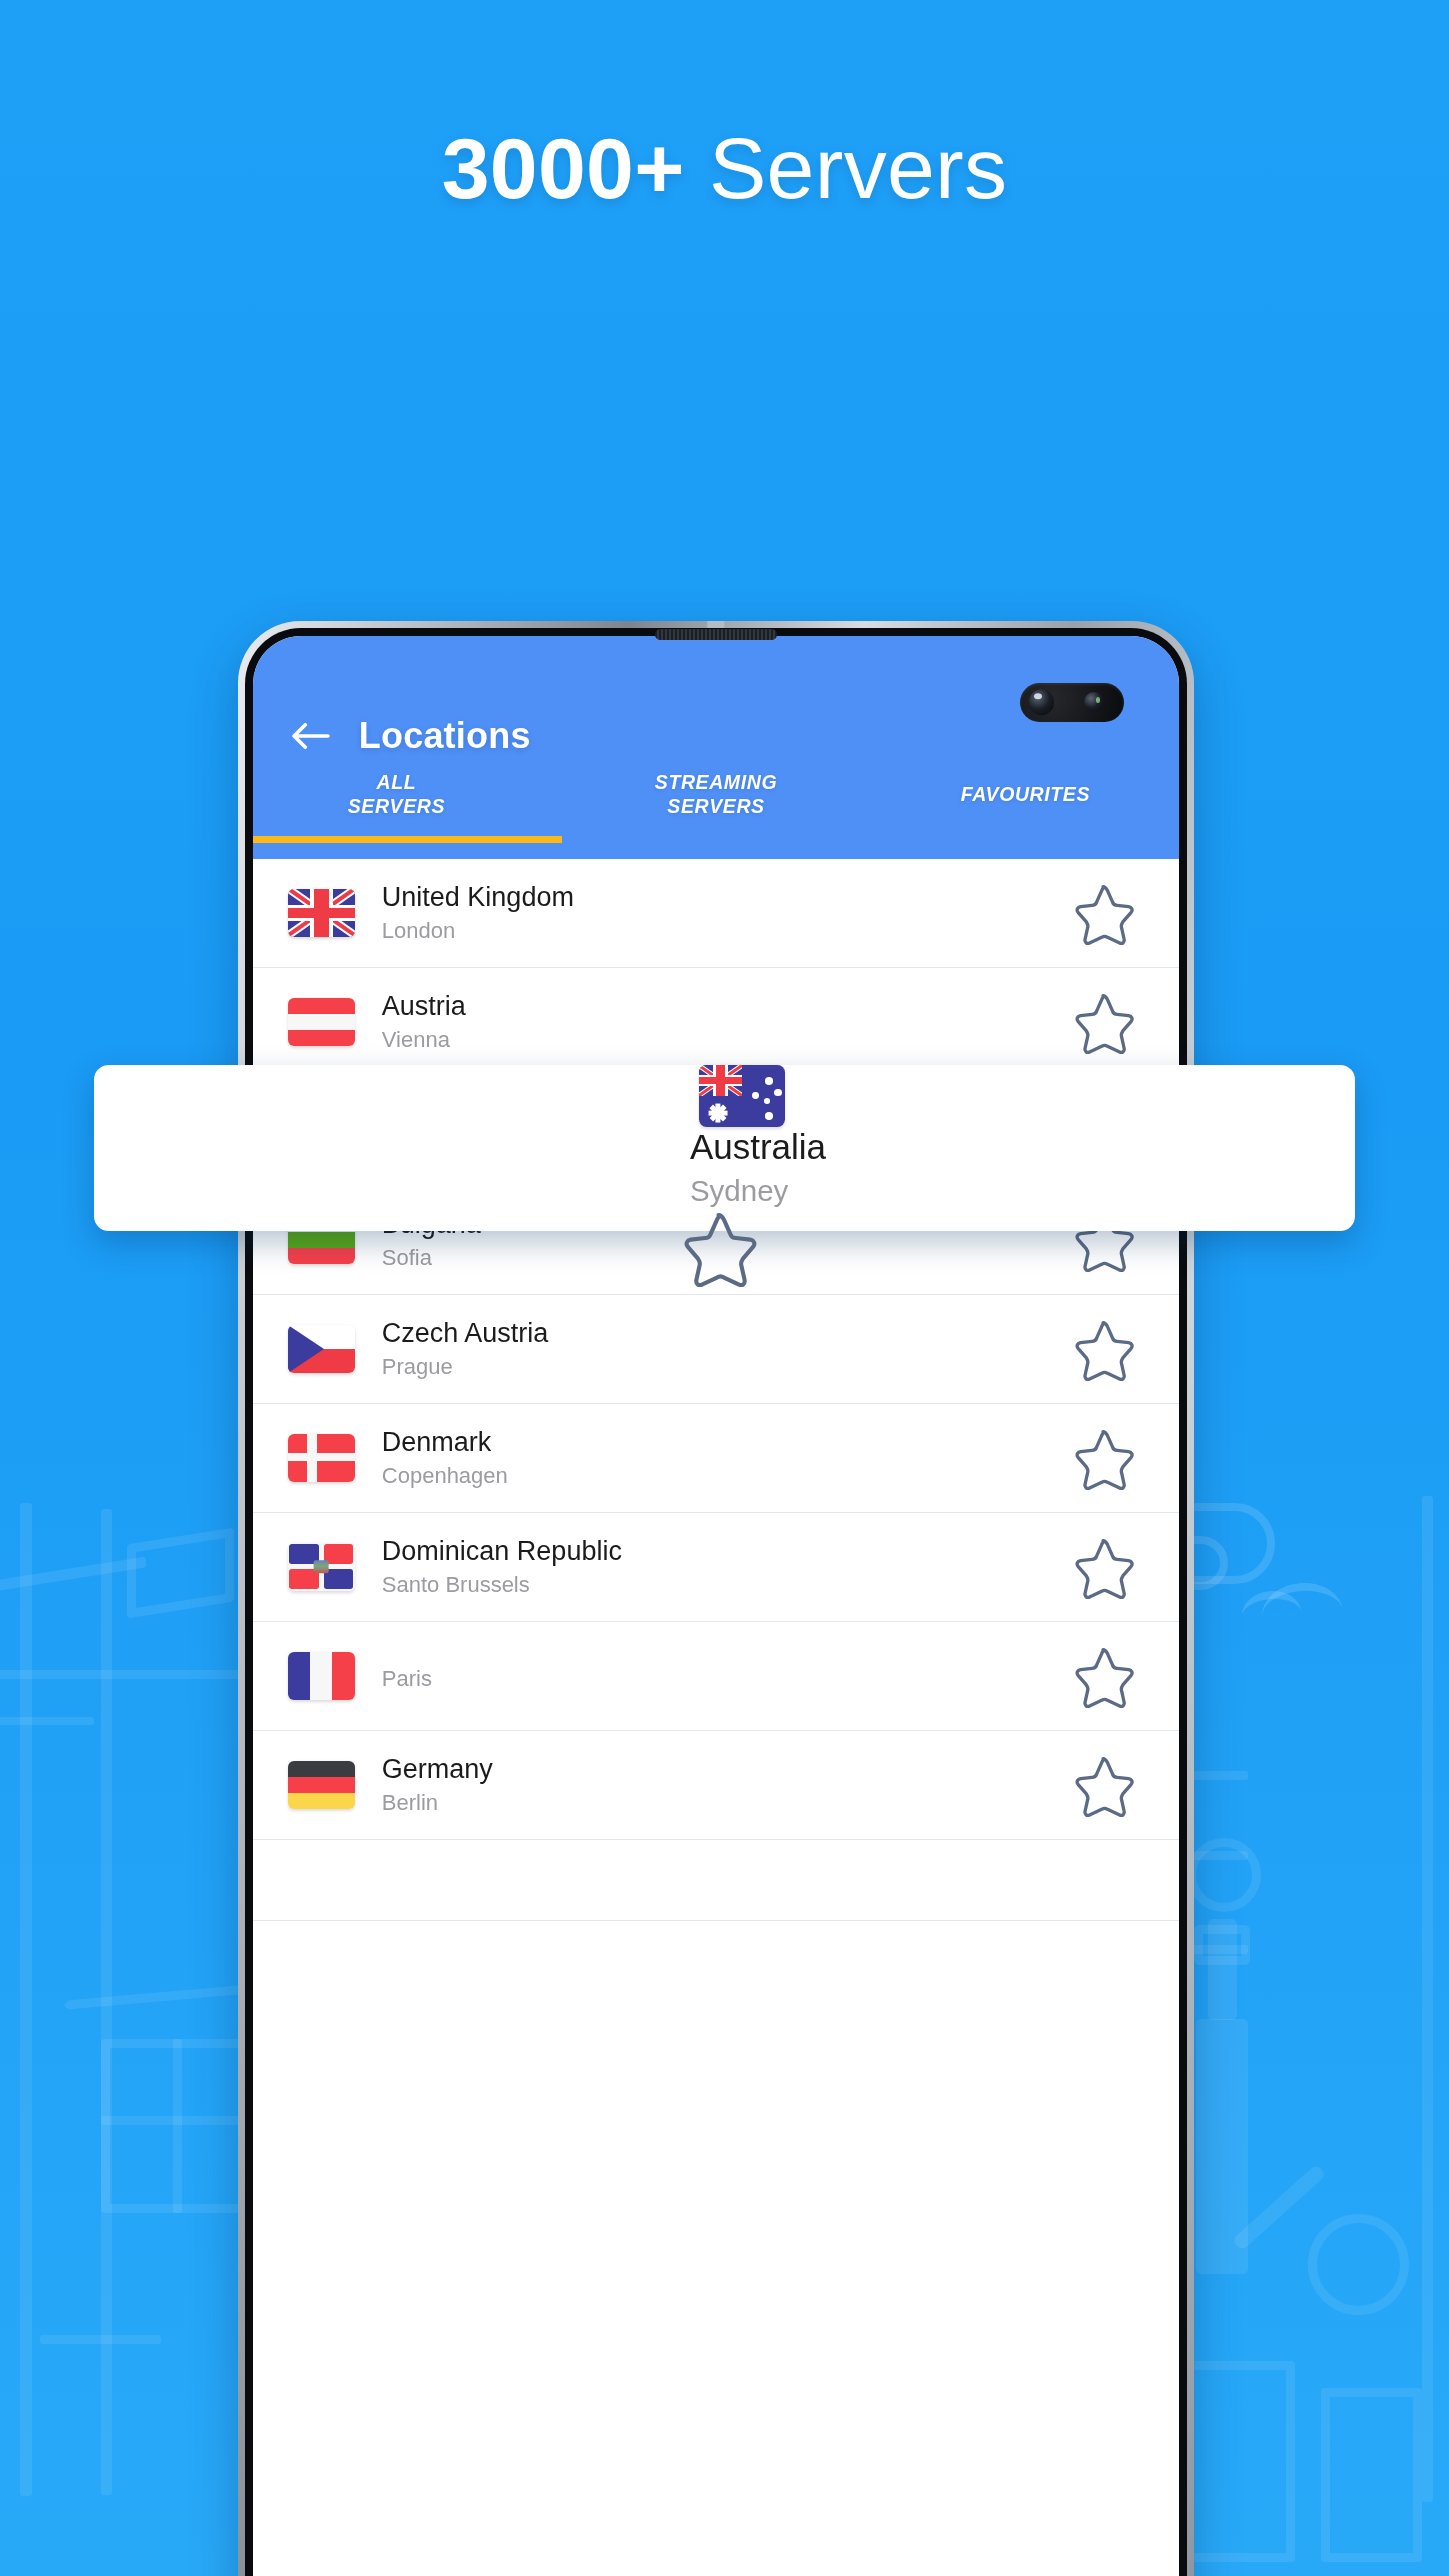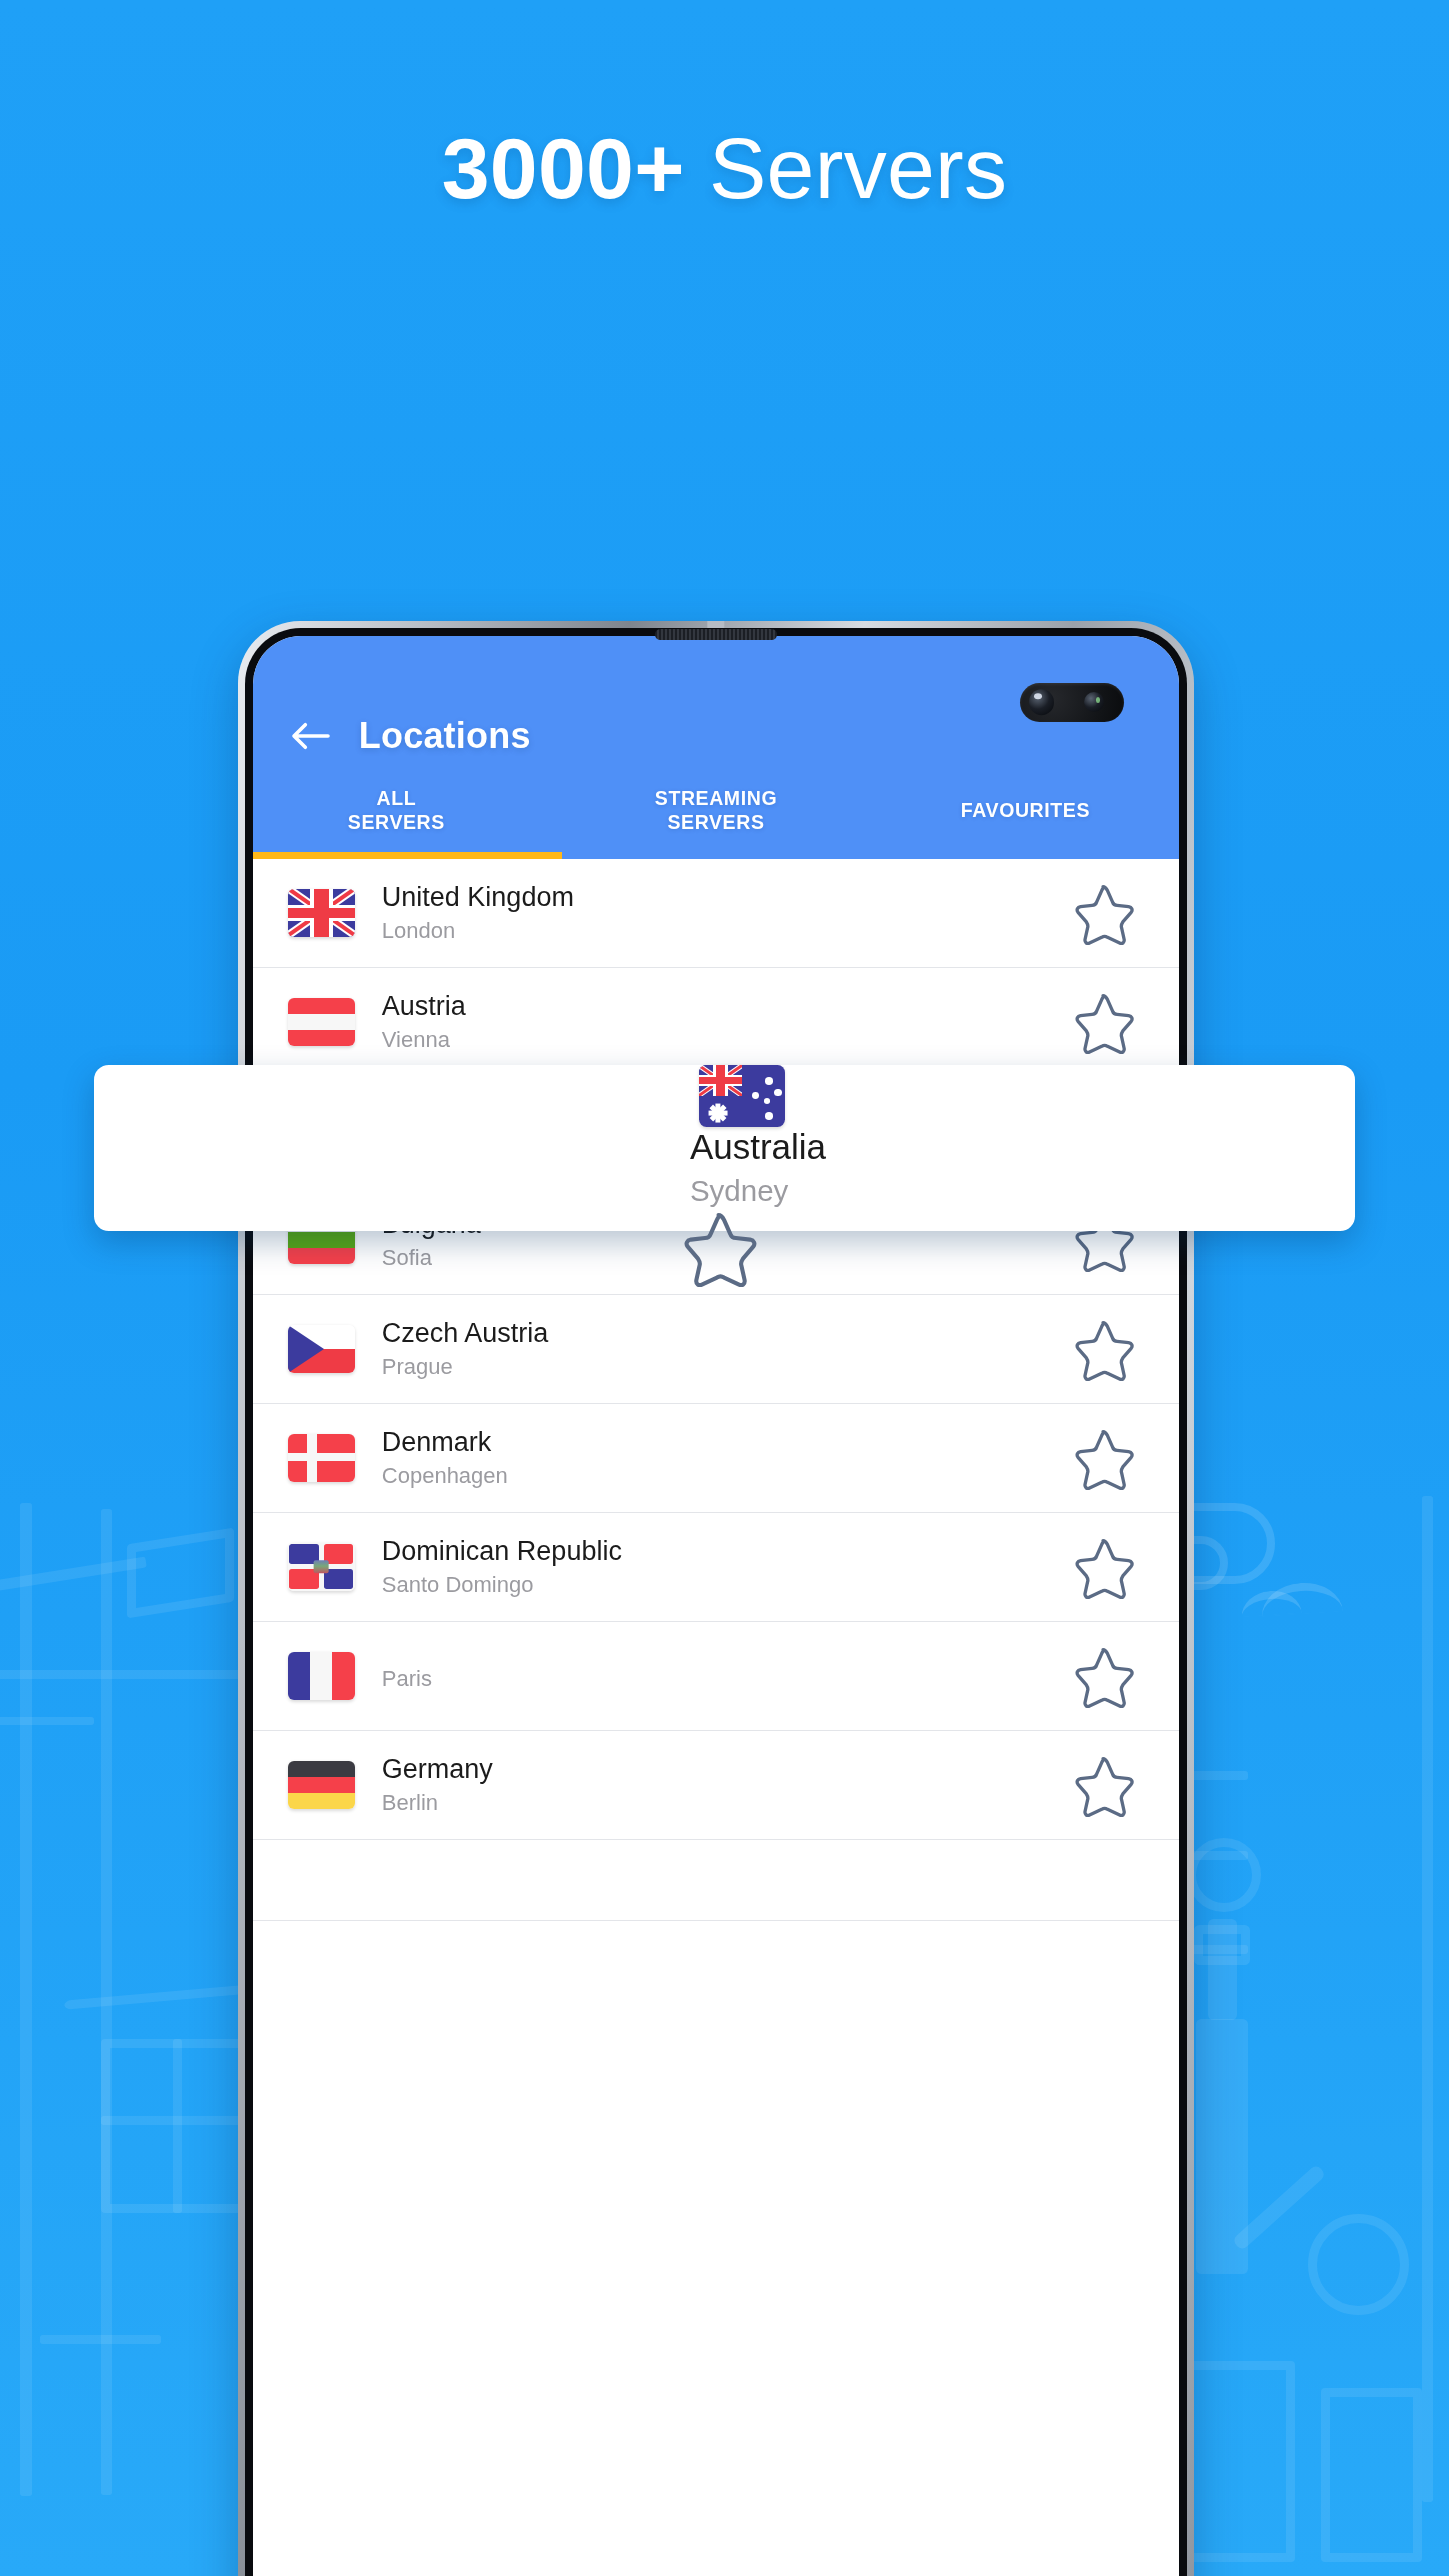--- a/index.html
+++ b/index.html
@@ -128,23 +128,24 @@
   .page-title {
     margin-left: 27px;
     color: #ffffff;
     font-size: 36px;
     font-weight: 700;
     letter-spacing: 0.2px;
     text-shadow: 0 2px 6.7px rgba(0,40,90,0.18);
   }
 
   .tabs {
-    position: absolute; left: 0; right: 0; bottom: 0;
+    position: absolute; left: 0; right: 0; bottom: 16px;
     display: flex;
     height: 86px;
+    font-style: italic;
   }
   .tab {
     flex: 1 1 33.333%;
     display: flex; align-items: center; justify-content: center;
     text-align: center;
     color: #ffffff;
     font-size: 19.5px;
     font-weight: 700;
     letter-spacing: 0.6px;
     line-height: 1.22;
@@ -490,21 +491,21 @@
             <span class="do">
               <span class="q q1"></span>
                 <span class="q q2"></span>
               <span class="q q3"></span>
                 <span class="q q4"></span>
               <span class="em"></span>
             </span>
           </div>
           <div class="row-text">
             <div class="country">Dominican Republic</div>
-            <div class="city">Santo Domingo</div>
+            <div class="city">Santo Brussels</div>
           </div>
           <div class="star">
             <svg viewBox="0 0 100 100">
                 <path d="M50 9 C53 9 55 11 57 15 L65 33 C66 36 69 38 72 38 L90 40 C95 41 97 45 94 49 L81 64 C79 67 78 70 79 73 L83 91 C84 96 80 99 76 97 L57 88 C54 86 51 86 48 88 L29 97 C25 99 21 96 22 91 L26 73 C27 70 26 67 24 64 L11 49 C8 45 10 41 15 40 L33 38 C36 38 39 36 40 33 L48 15 C50 11 52 9 50 9 Z"></path>
               </svg>
           </div>
         </div>
 
         <div class="row">
           <div class="flag">

